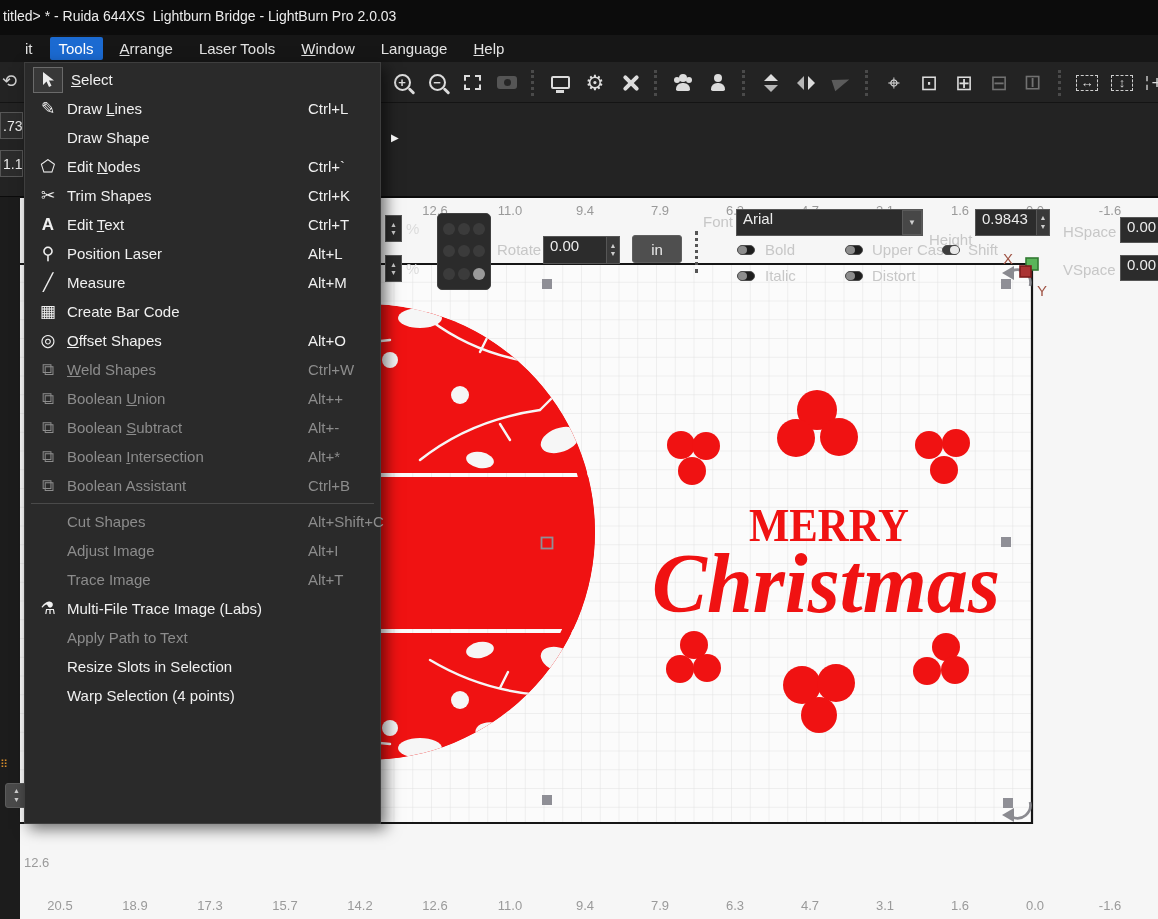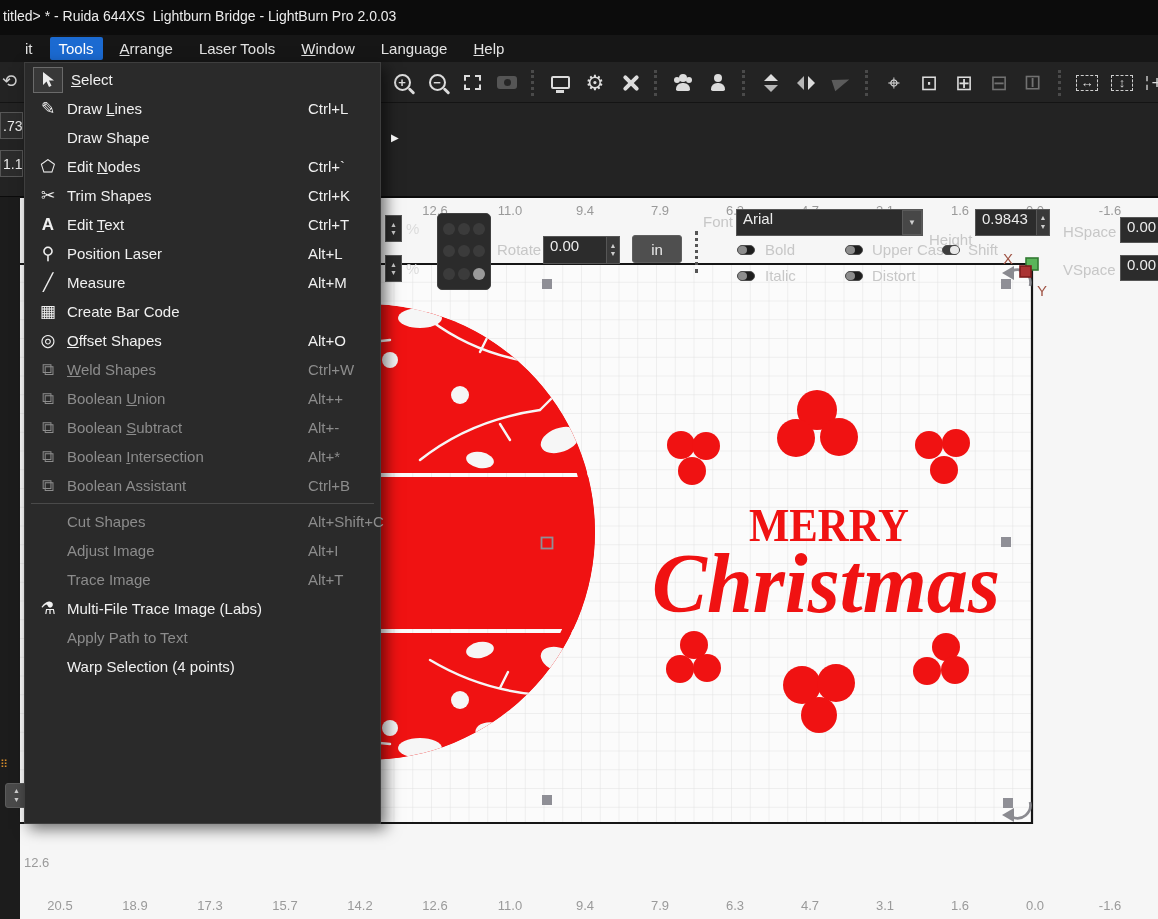--- a/index.html
+++ b/index.html
@@ -520,17 +520,21 @@
       <div class="mrow">
         <span class="mico">⚗</span>
         <span class="mlabel">Multi-File Trace Image  (Labs)</span>
       </div>
       <div class="mrow dis">
         <span class="mico"></span>
         <span class="mlabel">Apply Path to Text</span>
       </div>
       <div class="mrow">
         <span class="mico"></span>
+        <span class="mlabel">Resize Slots in Selection</span>
+      </div>
+      <div class="mrow">
+        <span class="mico"></span>
         <span class="mlabel">Warp Selection (4 points)</span>
       </div>
     </div>
 
 </div>
 
 </body></html>

